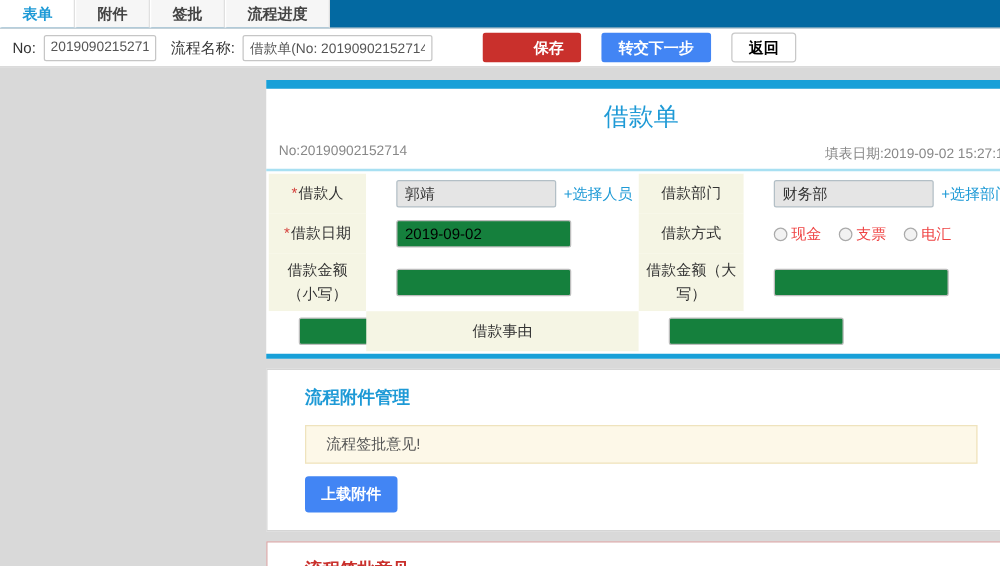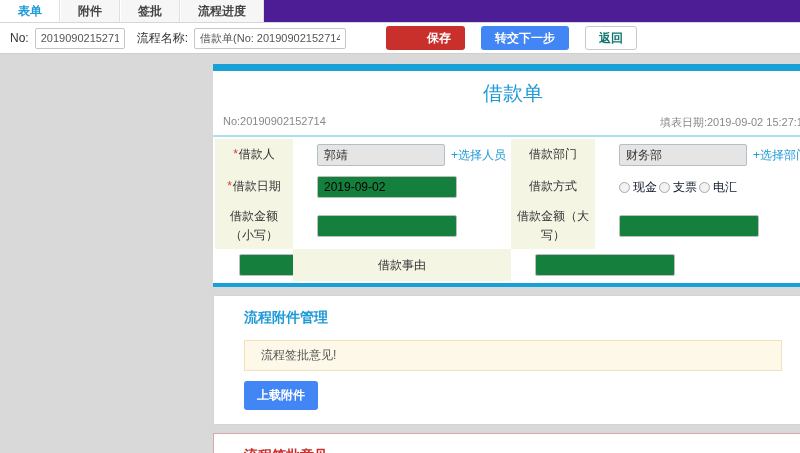--- a/index.html
+++ b/index.html
@@ -3,53 +3,53 @@
 <meta charset="utf-8">
 <style>
   * { box-sizing: border-box; margin: 0; padding: 0; }
   html,body { width:800px; height:453px; overflow:hidden; }
   body {
     background:#d9d9d9;
     font-family:"Liberation Sans","DejaVu Sans",sans-serif;
     font-size:12px; color:#333;
   }
   
-  .topbar { background:#4c1d95; display:flex; height:23px; border-bottom:1px solid #d6d6d6; }
+  .topbar { background:#0369a1; display:flex; height:23px; border-bottom:1px solid #d6d6d6; }
   .tab {
     padding:4px 17px; font-size:12px; font-weight:bold; color:#444;
     background:#f6f6f6; border-right:1px solid #e0e0e0; border-left:1px solid #fff;
     cursor:pointer; line-height:15px;
   }
   .tab.active { background:#fff; color:#1e9ad6; }
   
   .cmdbar { background:#fff; height:31px; display:flex; align-items:center; padding:0 10px; border-bottom:1px solid #cfcfcf; }
   .cmdbar .lab { margin-right:6px; color:#333; }
   .inp { height:21px; border:1px solid #c6c6c6; border-radius:2px; padding:0 5px; font-size:11px; color:#555; background:#fff; }
   .no-inp { width:90px; }
   .proc-inp { width:152px; margin-right:4px; }
   .btn { font-size:12px; font-weight:bold; padding:5px 13px; border-radius:3px; border:1px solid transparent; cursor:pointer; line-height:12px; }
   .btn-save { background:#c9302c; color:#fff; margin-left:36px;padding-left:40px; }
   .btn-next { background:#4285f4; color:#fff; margin-left:16px; }
-  .btn-back { background:#fff; color:#0f766e; border-color:#c8c8c8; margin-left:16px; }
+  .btn-back { background:#fff; color:#000000; border-color:#c8c8c8; margin-left:16px; }
   
   .content { padding:10px 0 0 213px; }
   .main { width:600px; }
   .gap { height:8px; }
   
   .panel-form { background:#fff; border-top:7px solid #18a0d8; border-bottom:4px solid #18a0d8; }
   .form-title { text-align:center; color:#1e9ad6; font-size:20px; padding:9px 0 5px; }
   .no-row { display:flex; justify-content:space-between; font-size:11px; color:#888; padding:3px 10px 5px; border-bottom:2px solid #a8e0f2; white-space:nowrap; }
   .form-grid { display:grid; grid-template-columns:78px 218px 84px 1fr; grid-auto-rows:minmax(32px,auto); padding:2px; }
   .lbl { background:#f5f5e4; display:flex; align-items:center; justify-content:center; text-align:center; padding:4px 5px; line-height:1.6; color:#333; }
   .fld { display:flex; align-items:center; padding:3px 24px; background:#fff; }
   .req { color:#d43f3a; margin-right:1px; }
   .txt { height:22px; border:1px solid #bdbdbd; border-radius:2px; padding:0 6px; font-size:12px; width:140px; background:#15803d; }
   .ro  { background:#e5e5e5; border-color:#b3bfc6; width:128px; color:#333; }
   .sel-link { color:#1e9ad6; text-decoration:none; margin-left:6px; white-space:nowrap; cursor:pointer; }
-  .radio-group { display:flex; gap:2px; align-items:flex-start; color:#0f172a; }
+  .radio-group { display:flex; gap:14px; align-items:flex-start; color:#ef4444; }
   .radio-opt { display:flex; align-items:center; cursor:pointer; }
   .radio { width:11px; height:11px; border-radius:50%; border:1px solid #aaa; background:#f2f2f2; display:inline-block; margin-right:3px; }
   
   .panel-att { background:#fff; border:1px solid #d5d5d5; padding:13px 30px 14px; }
   .att-header { color:#1e9ad6; font-weight:bold; font-size:14px; margin-bottom:13px; }
   .notice { background:#fdf8e8; border:1px solid #efe3bd; padding:6px 16px; color:#555; margin-bottom:10px; }
   .btn-upload { background:#4285f4; color:#fff; font-weight:bold; font-size:12px; padding:6px 13px; border-radius:3px; border:none; cursor:pointer; }
   
   .panel-appr { background:#fff; border:1px solid #d8a8a8; padding:13px 30px 0; height:130px; }
   .appr-header { color:#c9302c; font-weight:bold; font-size:14px; margin-bottom:13px; }

